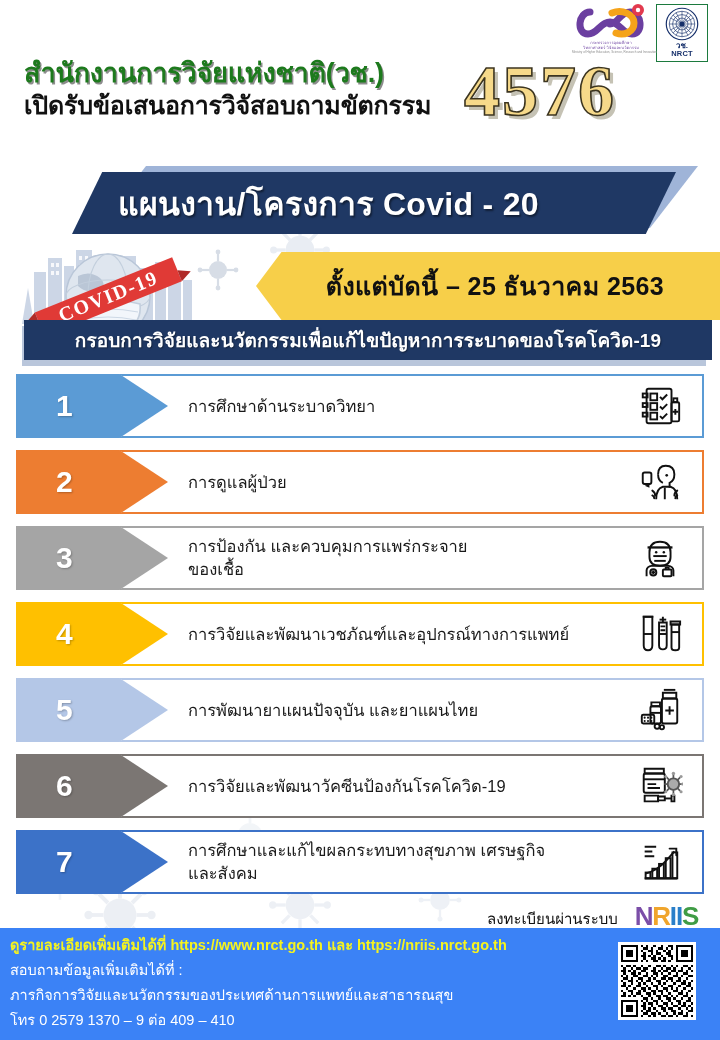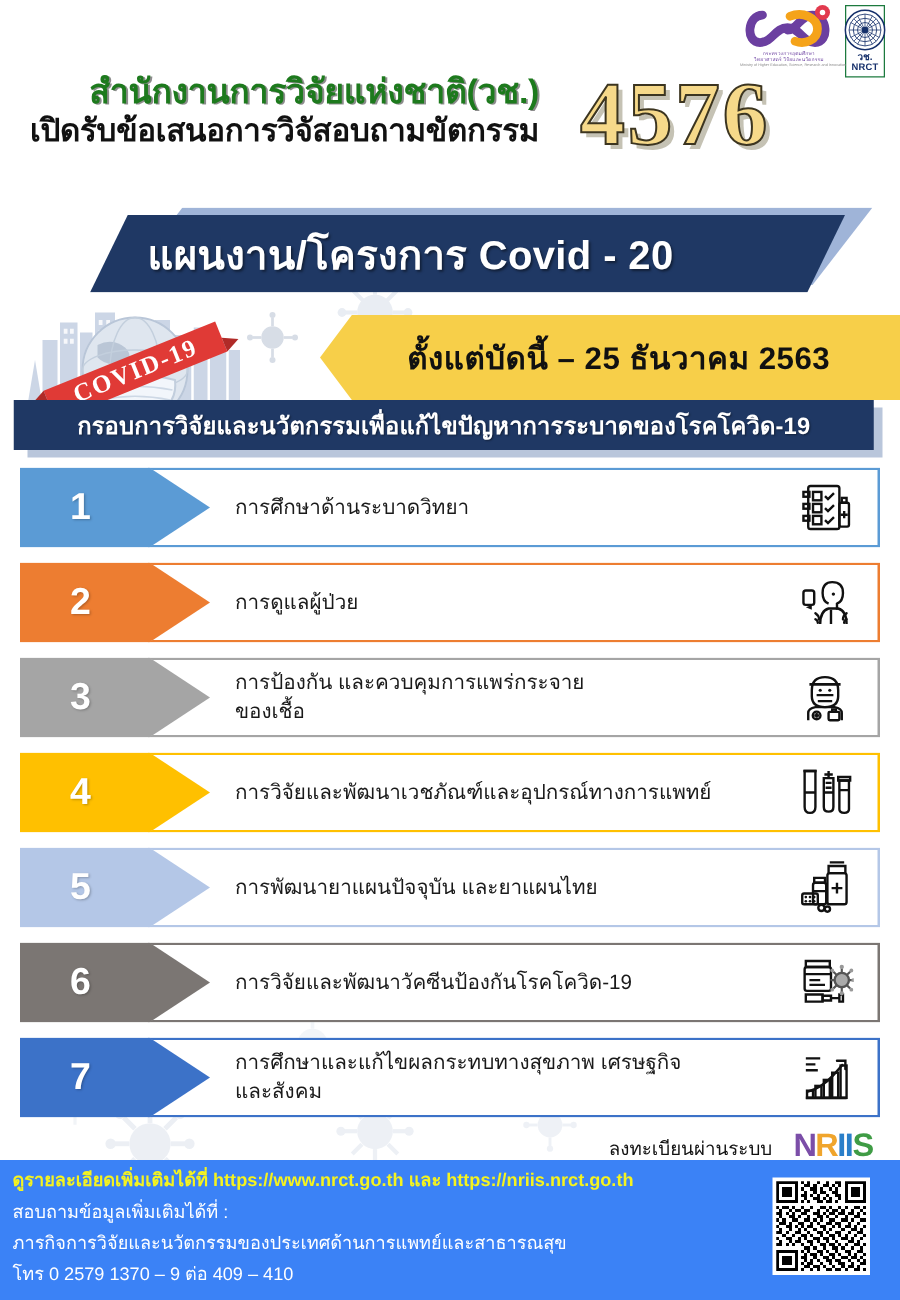--- a/index.html
+++ b/index.html
@@ -19,28 +19,28 @@
 
   
   .header { position:absolute; left:0; top:0; width:720px; height:160px; z-index:5; }
 
   .logos { position:absolute; right:12px; top:4px; display:flex; align-items:flex-start; gap:6px; }
   .logo-mhesi { width:78px; height:58px; position:relative; }
   .logo-mhesi .mark { width:78px; height:36px; position:relative; }
   .logo-mhesi .sub1 { font-size:4.0px; color:#6b3fa0; text-align:center; letter-spacing:.1px; line-height:5px; white-space:nowrap; }
   .logo-mhesi .sub2 { font-size:3.0px; color:#8e8e8e; text-align:center; line-height:4px; white-space:nowrap; }
   .logo-nrct {
-    width:32px; height:58px; border:1.2px solid #1c7a3e; background:#fff;
+    width:52px; height:58px; border:1.2px solid #1c7a3e; background:#fff;
     display:flex; flex-direction:column; align-items:center; justify-content:flex-start; padding-top:2px;
   }
   .logo-nrct .seal { width:34px; height:34px; }
   .logo-nrct .th { font-size:8px; font-weight:bold; color:#16306b; line-height:9px; }
   .logo-nrct .en { font-size:7.5px; font-weight:bold; color:#16306b; letter-spacing:.2px; line-height:8px; }
 
-  .title-block { position:absolute; left:24px; top:58px;text-align:right; }
+  .title-block { position:absolute; left:24px; top:58px; }
   .title-line1 {
     font-size:27px; font-weight:bold; color:#1d7a1d;
     letter-spacing:-.2px; line-height:30px;
     text-shadow:1.5px 1.5px 0 rgba(0,0,0,.45);
     white-space:nowrap;
   }
   .title-line2 {
     font-size:25px; font-weight:bold; color:#111111;
     letter-spacing:-.2px; line-height:30px; margin-top:2px;
     white-space:nowrap;
@@ -88,21 +88,21 @@
     font-size:25px; font-weight:bold; color:#111;
     letter-spacing:.4px; white-space:nowrap; padding-left:14px;
   }
 
   
   .framework-shadow {
     position:absolute; left:22px; top:326px; width:684px; height:40px;
     background:#b9c6db; z-index:6;
   }
   .framework {
-    position:absolute; left:11px; top:320px; width:688px; height:40px;
+    position:absolute; left:24px; top:320px; width:688px; height:40px;
     background:#1f3864; z-index:7;
     display:flex; align-items:center; justify-content:center;text-align:center;
   }
   .framework .txt {
     color:#fff; font-size:19px; font-weight:bold;
     letter-spacing:.1px; white-space:nowrap;
     text-shadow:1px 1px 1.5px rgba(0,0,0,.4);
   }
 
   

